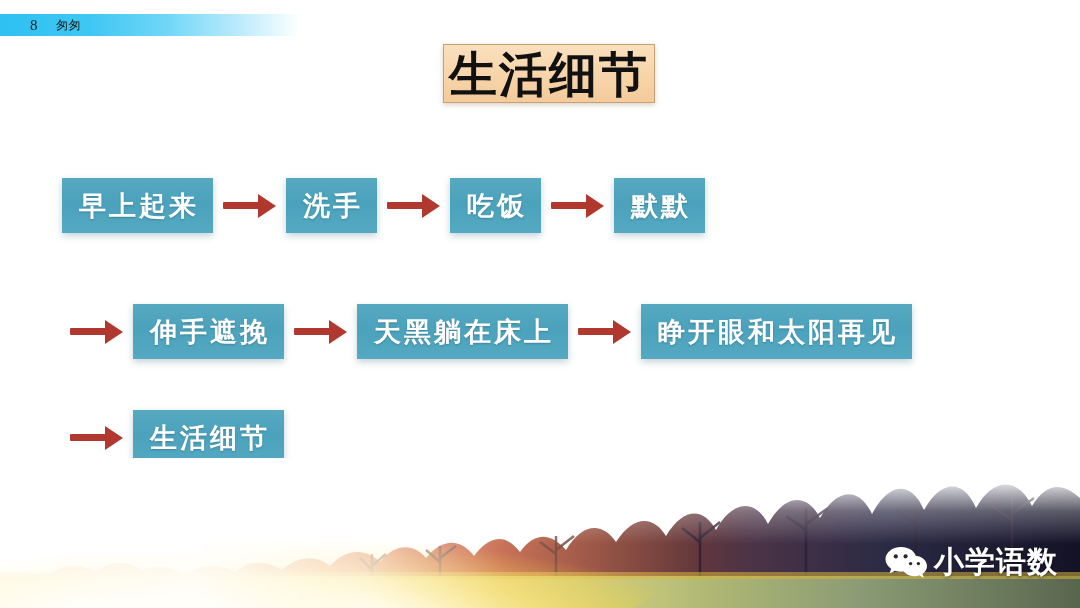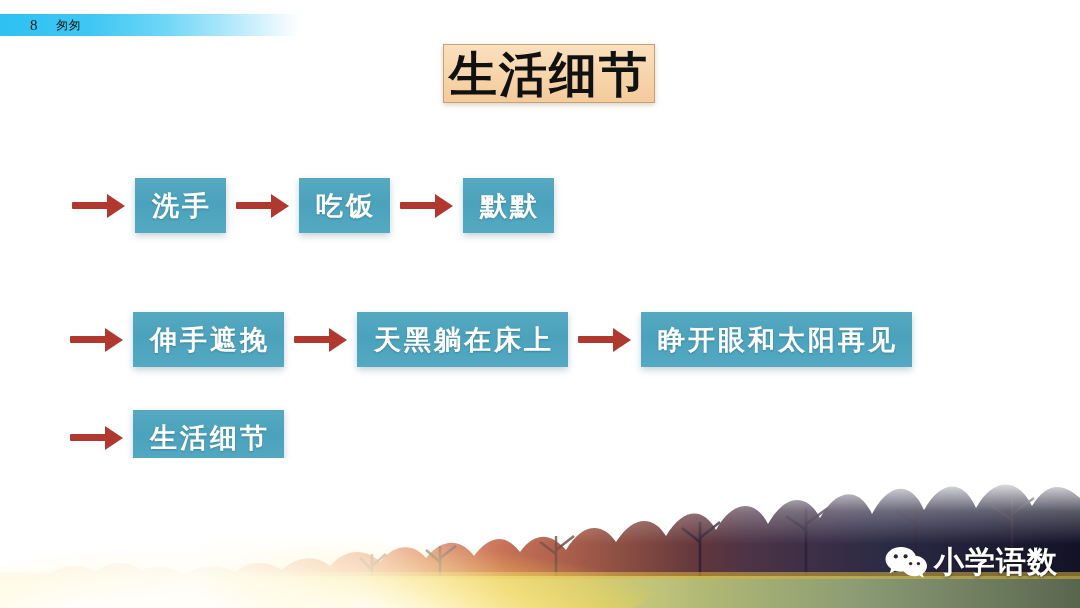--- a/index.html
+++ b/index.html
@@ -80,21 +80,21 @@
   }
 
   
   .flow-row {
     position: absolute;
     display: flex;
     align-items: center;
     white-space: nowrap;
   }
   .flow-row.row-1 { left: 62px; top: 178px; }
-  .flow-row.row-2 { left: 60px; top: 312px; }
+  .flow-row.row-2 { left: 60px; top: 304px; }
   .flow-row.row-3 { left: 60px; top: 410px; }
 
   .node {
     background: linear-gradient(to bottom, #57a9c1 0%, #4ba2bc 45%, #55a9c2 100%);
     color: #ffffff;
     height: 55px;
     display: flex;
     align-items: center;
     justify-content: center;
     padding: 0 14px;
@@ -176,20 +176,23 @@
   <div class="header-text">
     <span class="header-num">8</span>
     <span class="header-title-cn">匆匆</span>
   </div>
 
   <div class="title-plate">
     <span>生活细节</span>
   </div>
 
   <div class="flow-row row-1">
+    <div class="node">
+      <span>早上起来</span>
+    </div>
     <div class="arrow">
       <i class="shaft"></i>
         <i class="head"></i>
     </div>
     <div class="node">
       <span>洗手</span>
     </div>
     <div class="arrow">
       <i class="shaft"></i>
         <i class="head"></i>

